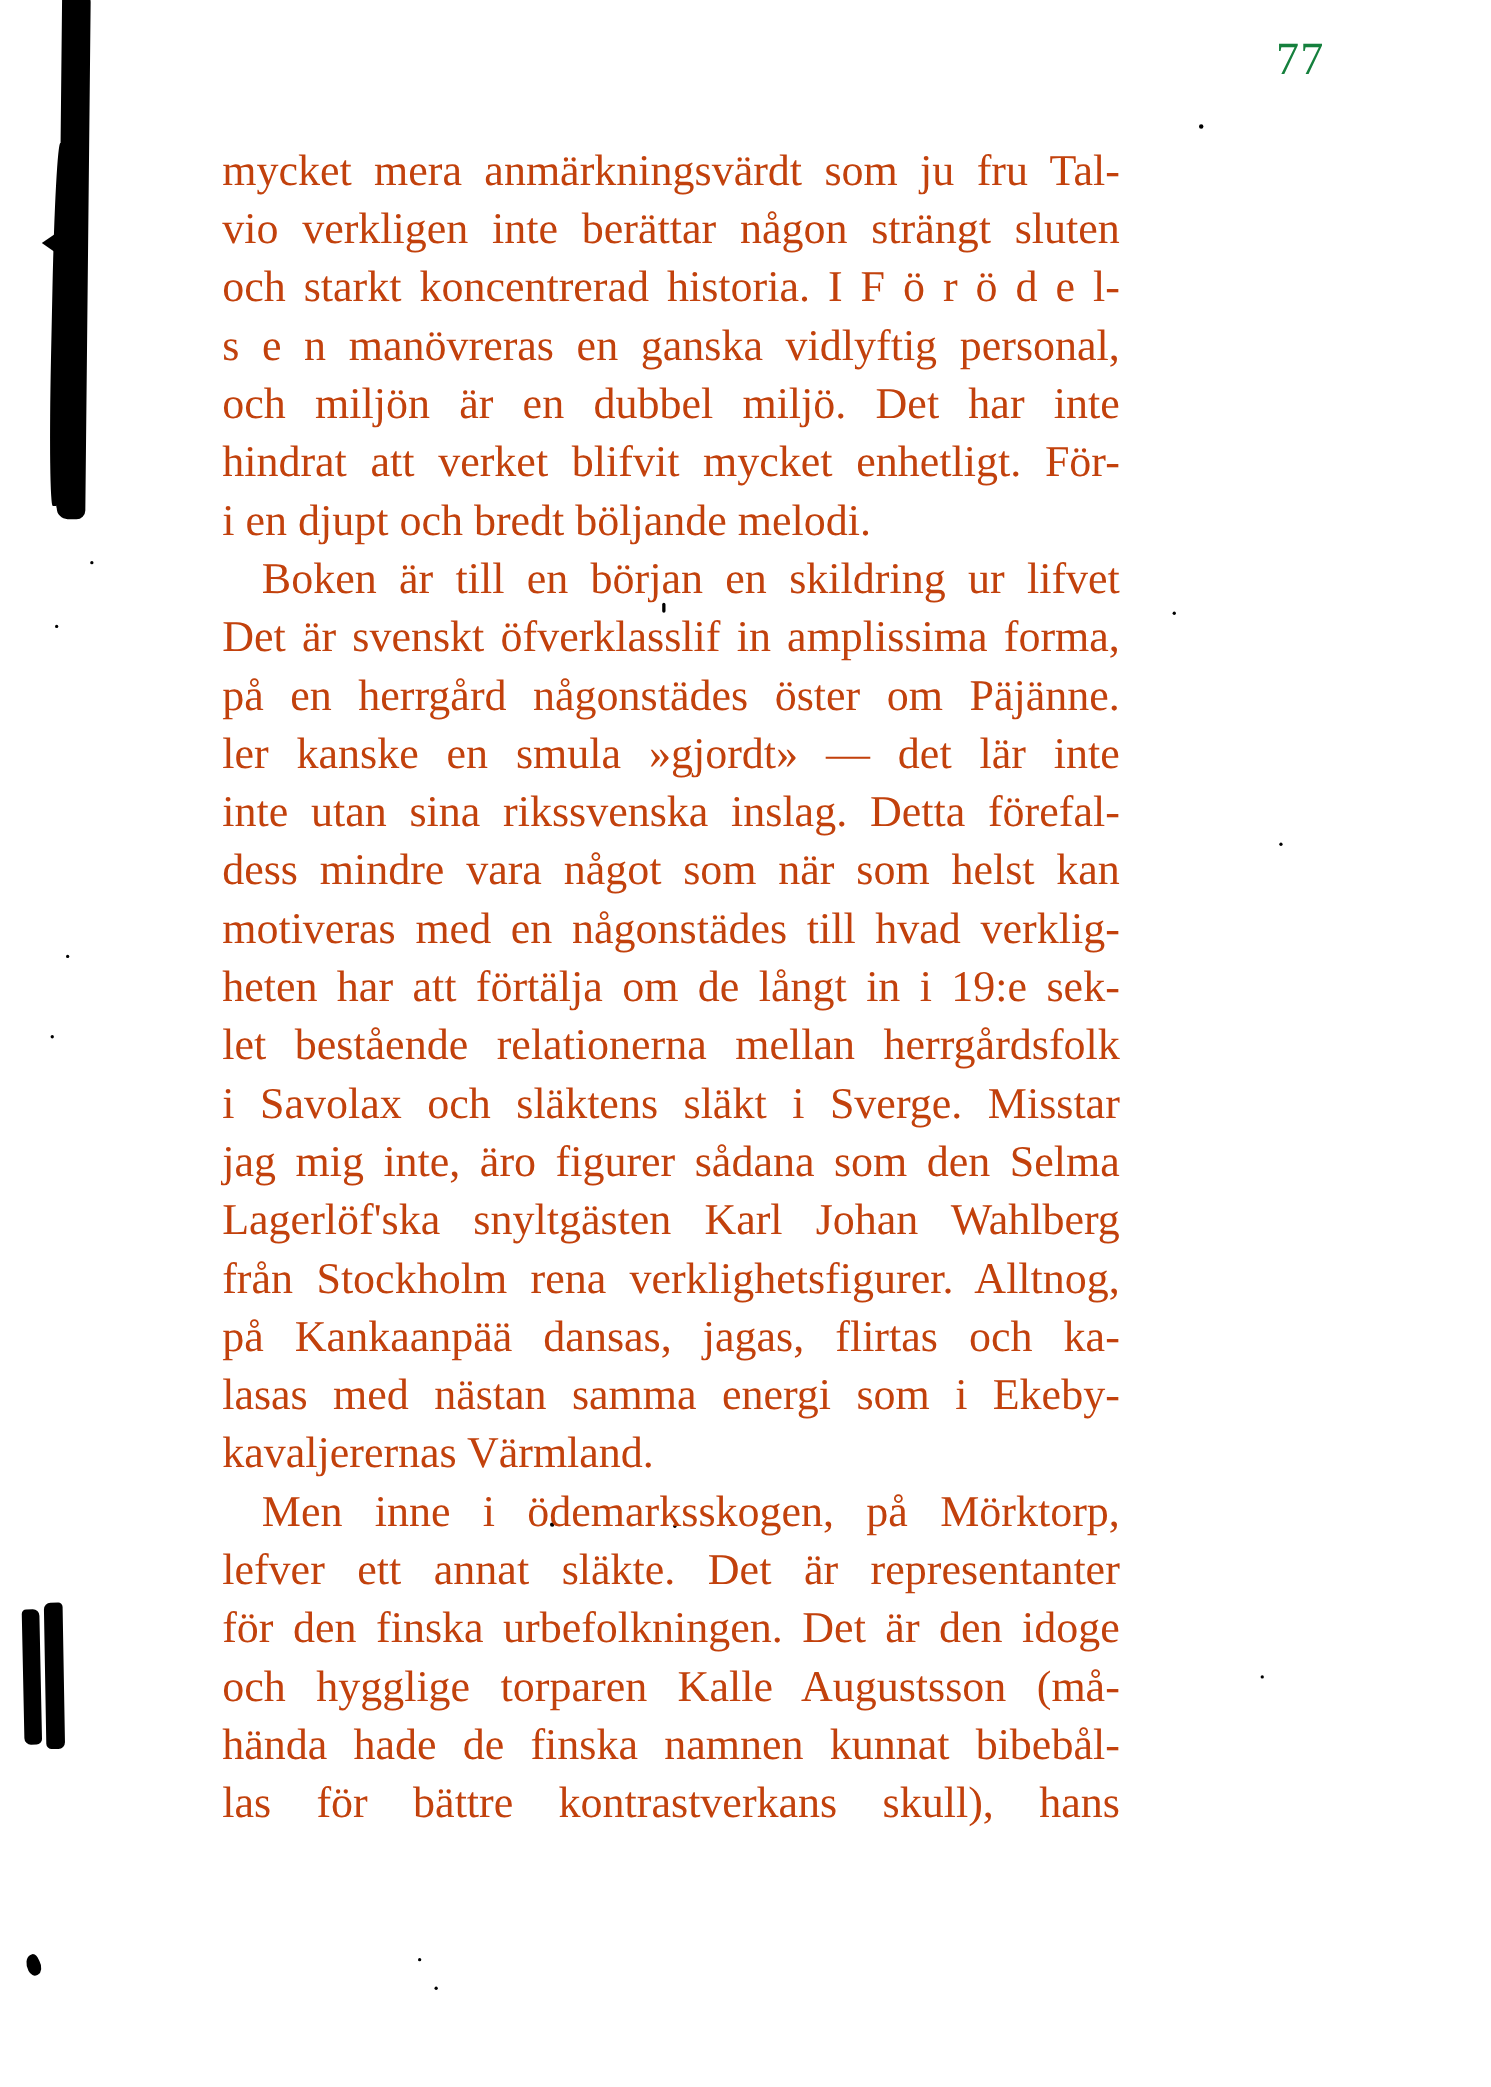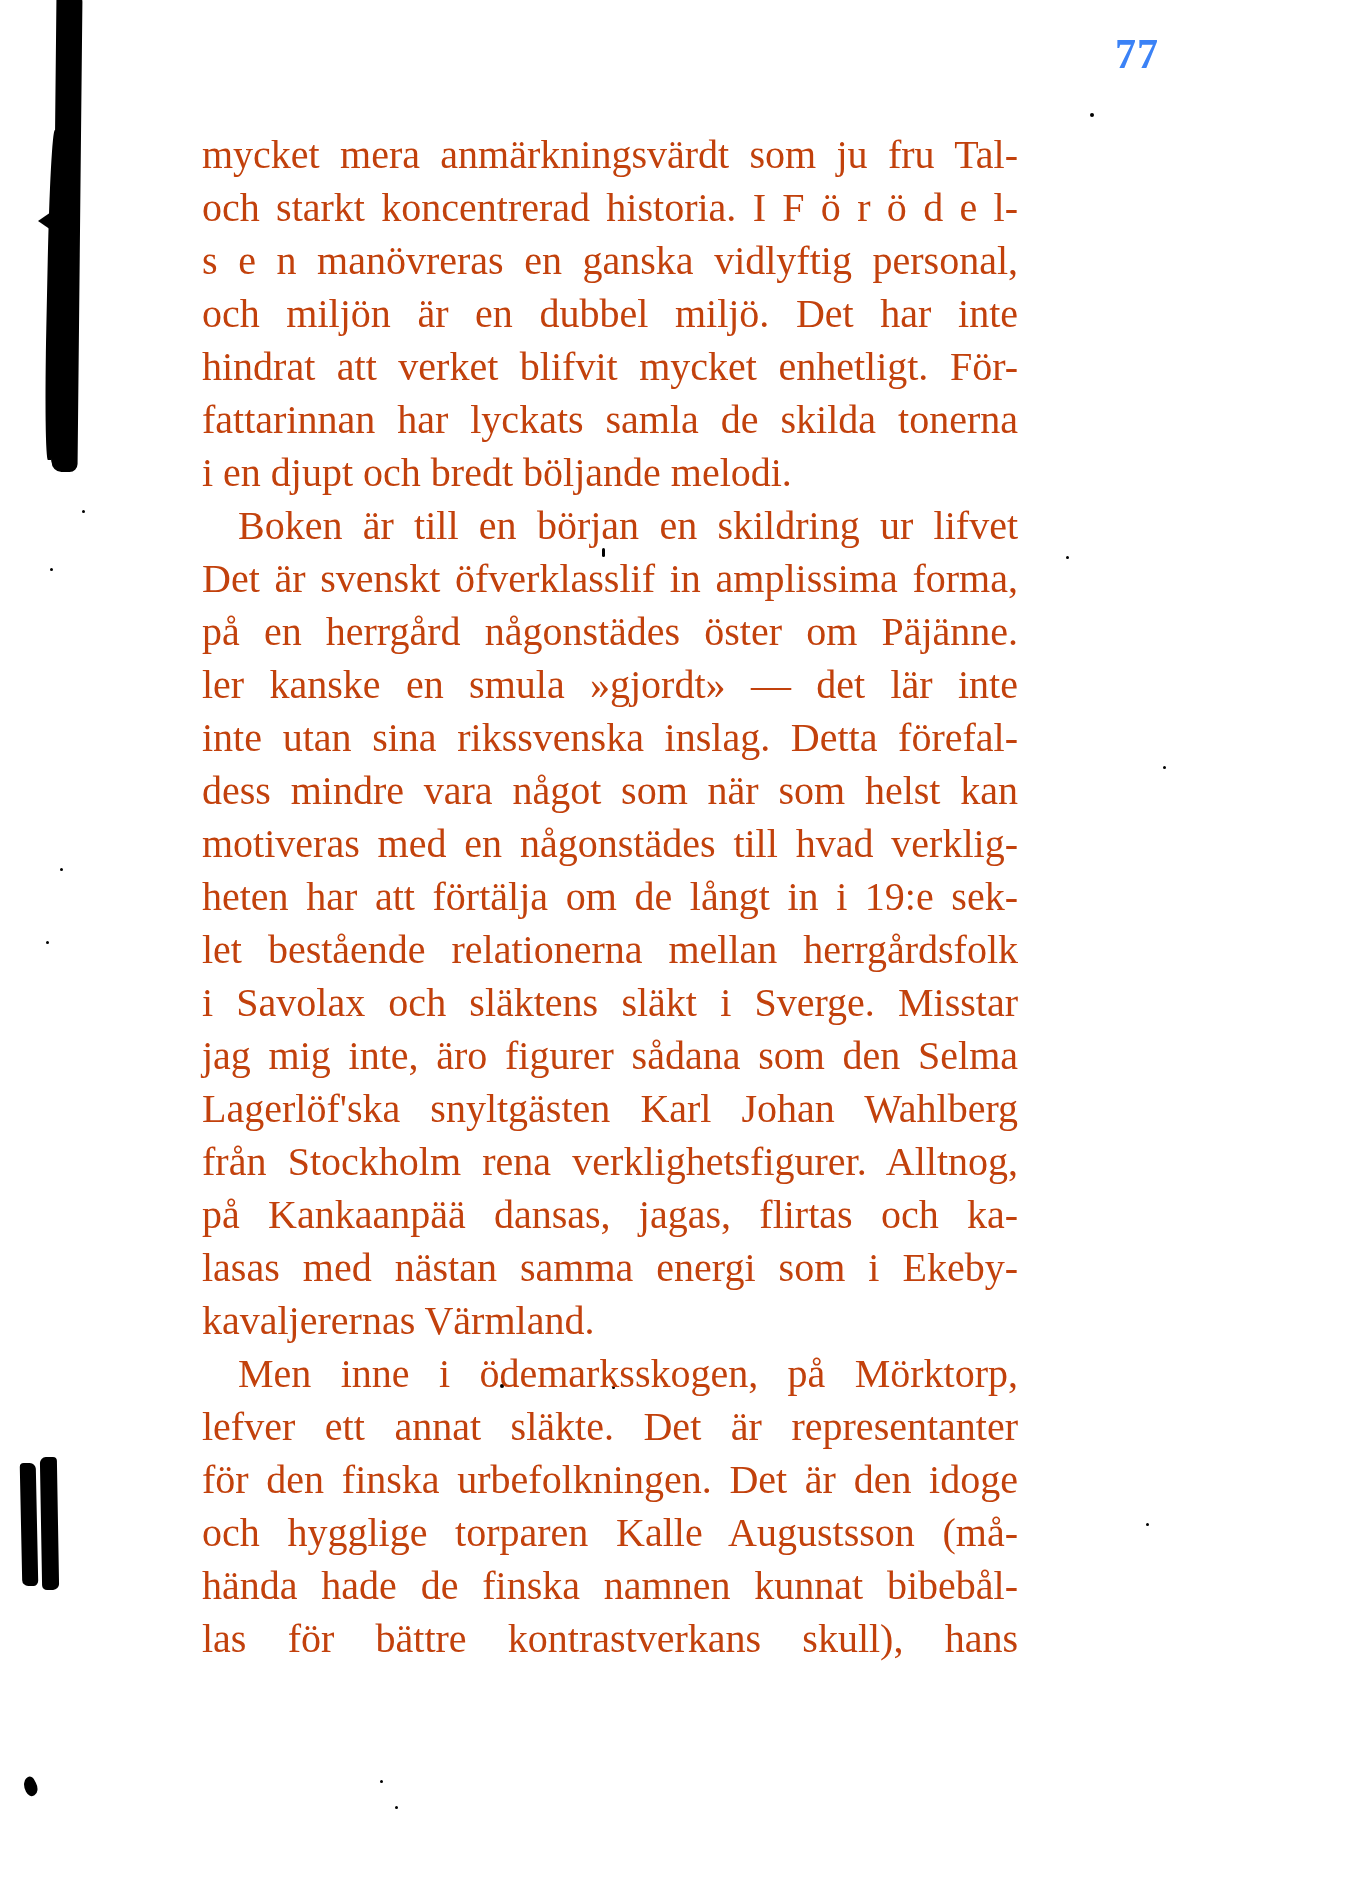--- a/index.html
+++ b/index.html
@@ -11,26 +11,26 @@
     position: relative;
     width: 1355px;
     height: 1897px;
     background: #ffffff;
     overflow: hidden;
     font-family: "Liberation Serif", "DejaVu Serif", serif;
     color: #101010;
   }
   .page-number {
     position: absolute;
-    left: 1115px;
+    left: 1160px;
     top: 30px;
     font-size: 42px;
-    font-weight: bold;
+    font-weight: normal;
     letter-spacing: 1px;
-    color: #3b82f6;
+    color: #15803d;
   }
   .text-block {
     position: absolute;
     left: 202px;
     top: 128px;
     width: 816px;
     font-size: 40px;
     line-height: 53px;
     color: #c2410c;
   }
@@ -120,25 +120,25 @@
   <div class="speck" style="left:500px;top:1384px;width:4px;height:4px;"></div>
   <div class="speck" style="left:612px;top:1386px;width:3px;height:3px;"></div>
   <div class="speck" style="left:1146px;top:1523px;width:3px;height:3px;"></div>
   <div class="speck" style="left:380px;top:1780px;width:3px;height:3px;"></div>
   <div class="speck" style="left:395px;top:1806px;width:3px;height:3px;"></div>
 
   <div class="page-number">77</div>
 
   <div class="text-block" id="text-block">
       <div class="line">mycket mera anmärkningsvärdt som ju fru Tal-</div>
+      <div class="line">vio verkligen inte berättar någon strängt sluten</div>
       <div class="line">och starkt koncentrerad historia. I F ö r ö d e l-</div>
       <div class="line">s e n manövreras en ganska vidlyftig personal,</div>
       <div class="line">och miljön är en dubbel miljö. Det har inte</div>
       <div class="line">hindrat att verket blifvit mycket enhetligt. För-</div>
-      <div class="line">fattarinnan har lyckats samla de skilda tonerna</div>
       <div class="line flush-left">i en djupt och bredt böljande melodi.</div>
       <div class="line indent">Boken är till en början en skildring ur lifvet</div>
       <div class="line">Det är svenskt öfverklasslif in amplissima forma,</div>
       <div class="line">på en herrgård någonstädes öster om Päjänne.</div>
       <div class="line">ler kanske en smula »gjordt» — det lär inte</div>
       <div class="line">inte utan sina rikssvenska inslag. Detta förefal-</div>
       <div class="line">dess mindre vara något som när som helst kan</div>
       <div class="line">motiveras med en någonstädes till hvad verklig-</div>
       <div class="line">heten har att förtälja om de långt in i 19:e sek-</div>
       <div class="line">let bestående relationerna mellan herrgårdsfolk</div>

